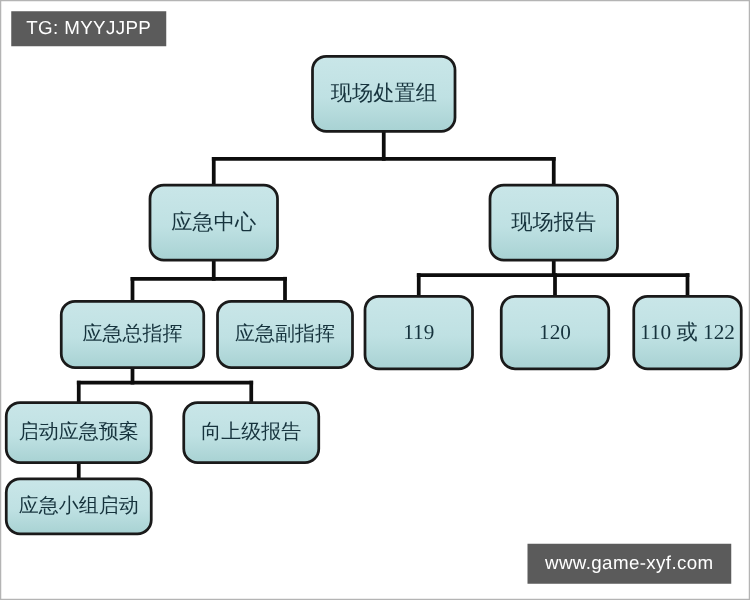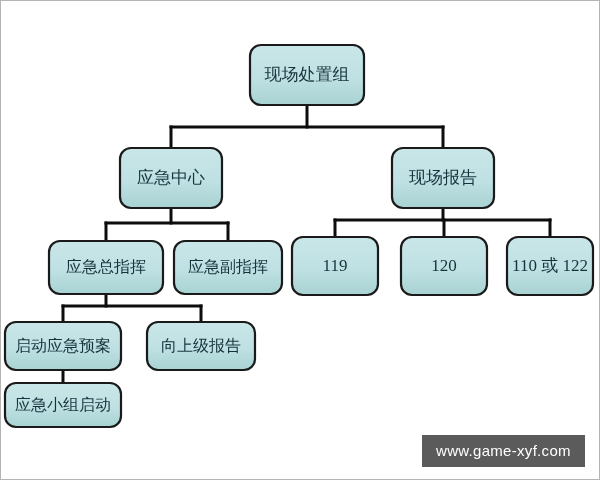--- a/index.html
+++ b/index.html
@@ -138,16 +138,17 @@
           <rect x="146" y="321" width="108" height="48" rx="11" ry="11" fill="url(#nodeGrad)" stroke="#1a1a1a" stroke-width="2.2"></rect>
           <text class="node-label" x="200" y="346" font-size="16">向上级报告</text>
         </g>
         <g>
           <rect x="4" y="382" width="116" height="44" rx="11" ry="11" fill="url(#nodeGrad)" stroke="#1a1a1a" stroke-width="2.2"></rect>
           <text class="node-label" x="62" y="405" font-size="16">应急小组启动</text>
         </g>
       </g>
   </svg>
 
+  <div class="watermark" id="wm-top">TG: MYYJJPP</div>
 
   <div class="watermark" id="wm-bottom">www.game-xyf.com</div>
 
 </div>
 
 </body></html>

